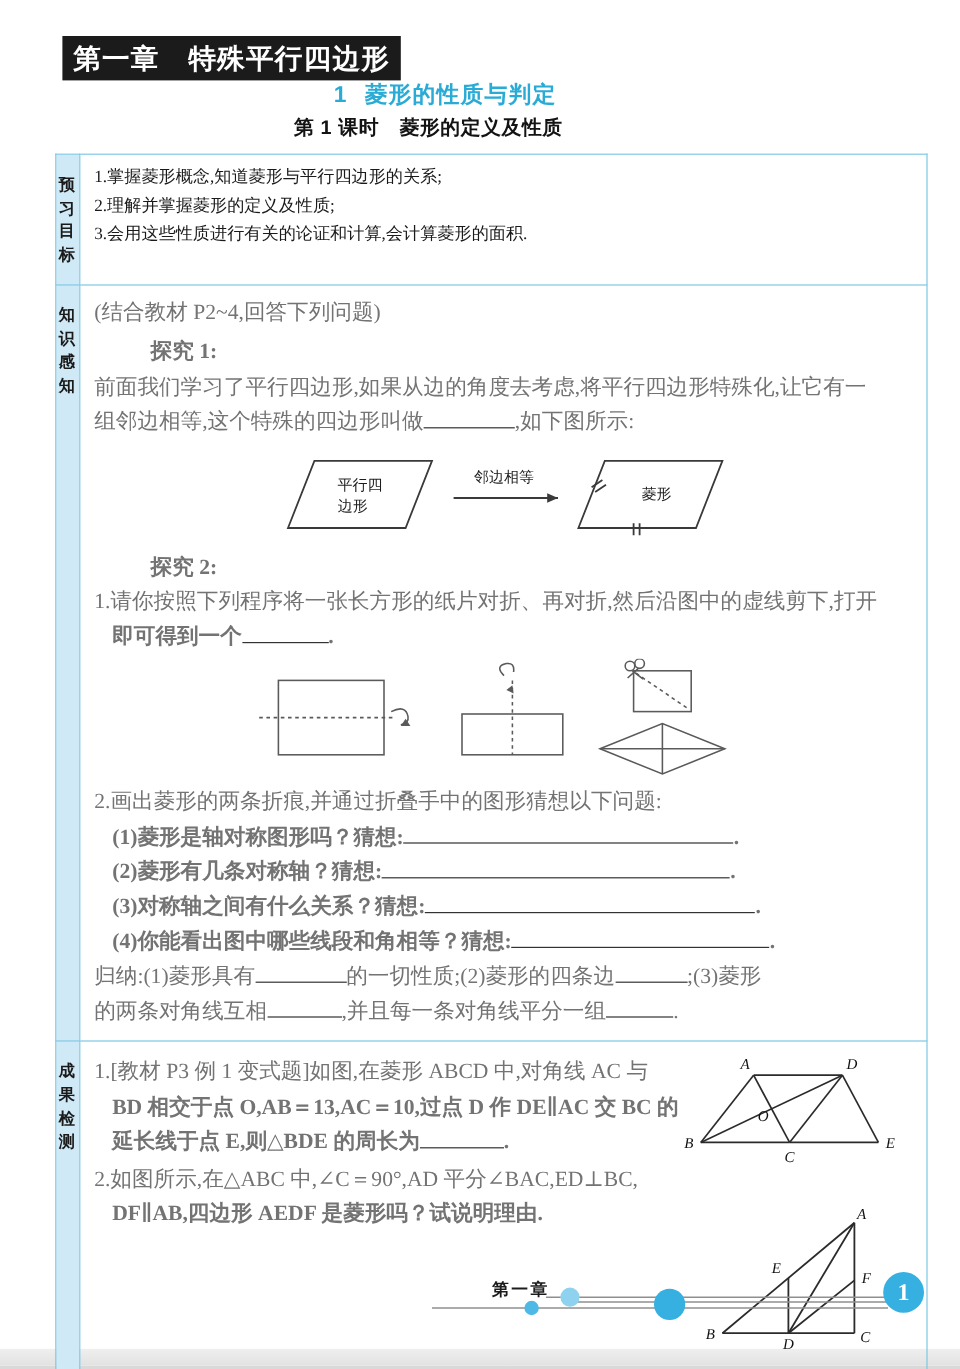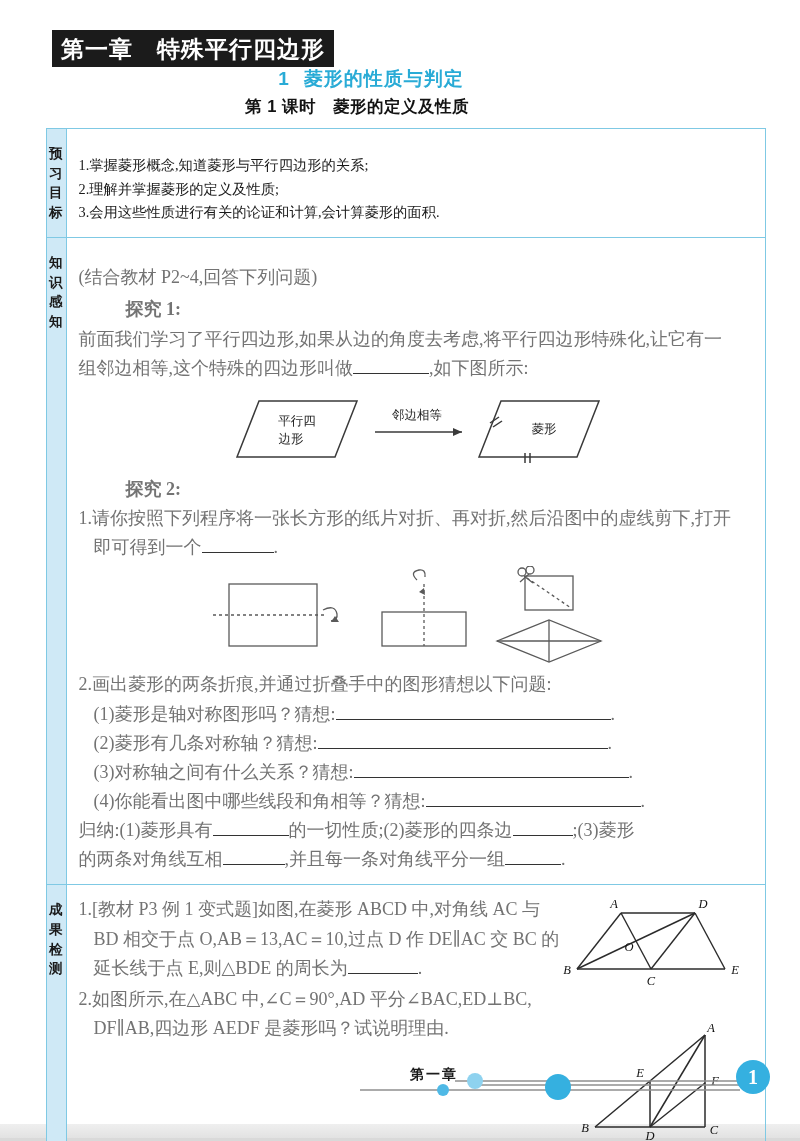--- a/index.html
+++ b/index.html
@@ -94,32 +94,32 @@
   .label-cell .vtext {
     font-family: "Liberation Sans", sans-serif;
     font-weight: bold;
     font-size: 13.5px;
     color: #1a1a1a;
     line-height: 1.45;
     letter-spacing: 1px;
   }
   .label-cell .vtext span { display:block; }
 
-  .body-cell { padding: 25px 10px 10px 12px; }
+  .body-cell { padding: 8px 10px 10px 12px; }
 
   
   .ln {
     font-size: 18px;
     line-height: 1.62;
     color: #737373;
     white-space: nowrap;
   }
   .b { font-weight: bold; margin-left: 47px; }
   .blank { display:inline-block; border-bottom:1px solid #333; vertical-align: baseline; }
-  .indent1 { padding-left: 15px; }
+  .indent1 { padding-left: 15px; font-weight: bold; }
 
   .goal-line { font-size: 14.3px; line-height: 1.66; }
 
   
   .fig { display:block; margin: 4px auto; }
   .fig-row { text-align:center; }
 
   
   .res-wrap { display:flex; }
   .res-text { flex: 0 0 470px; }

